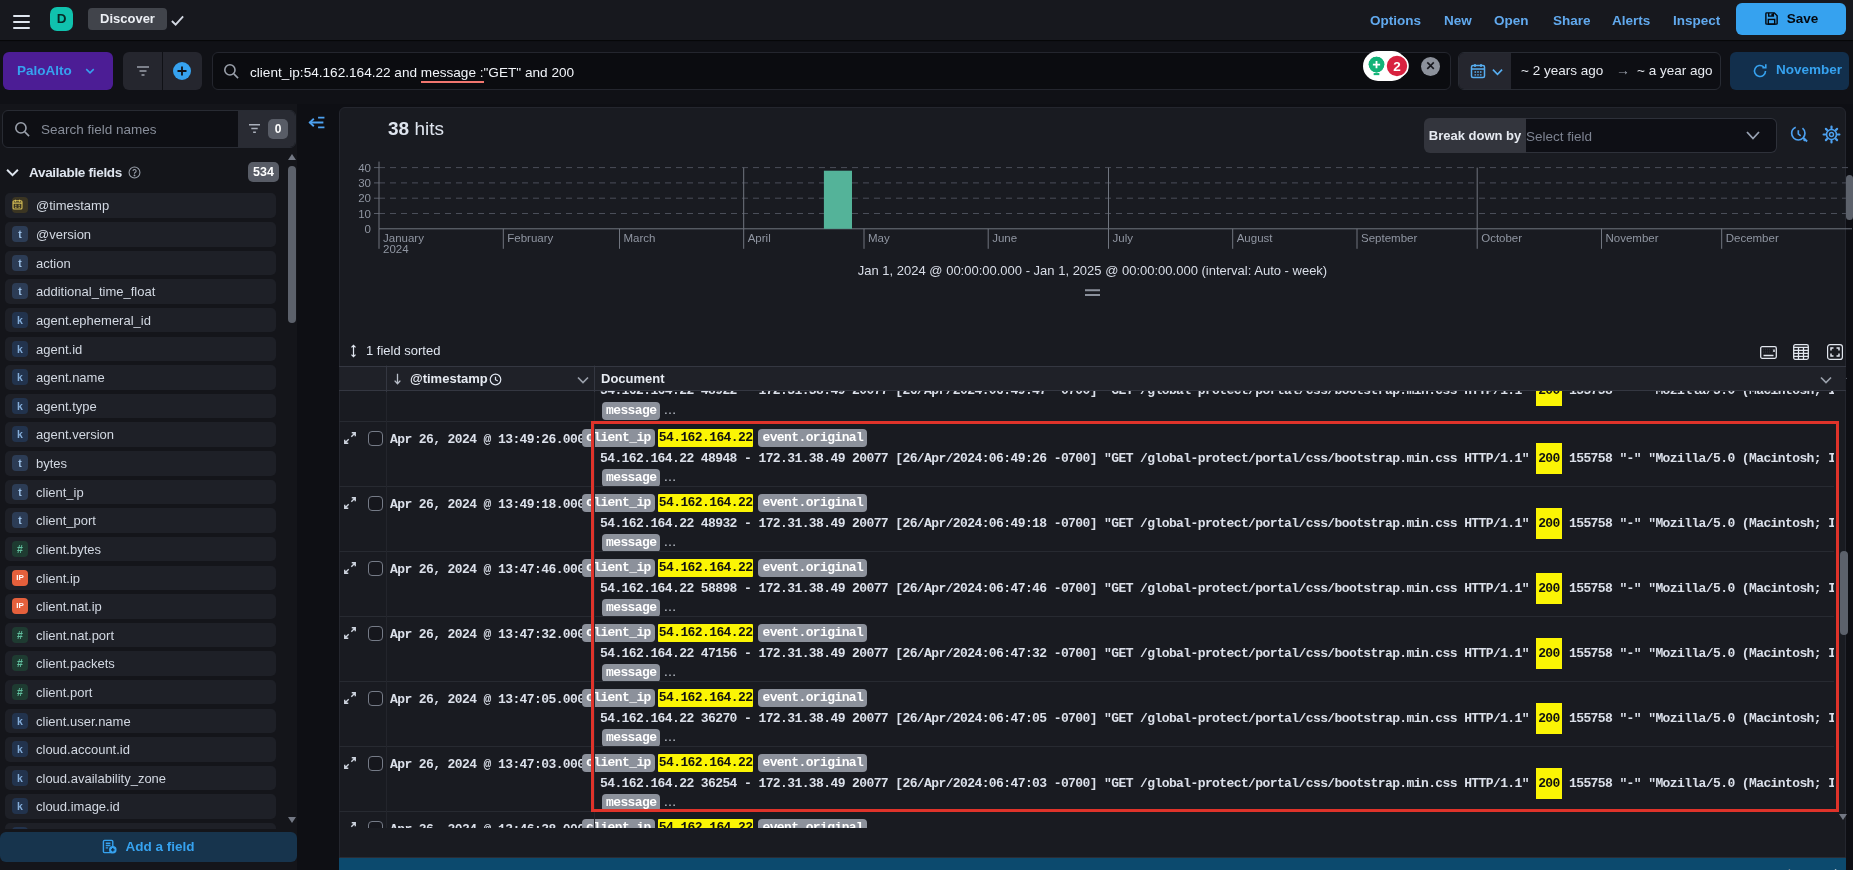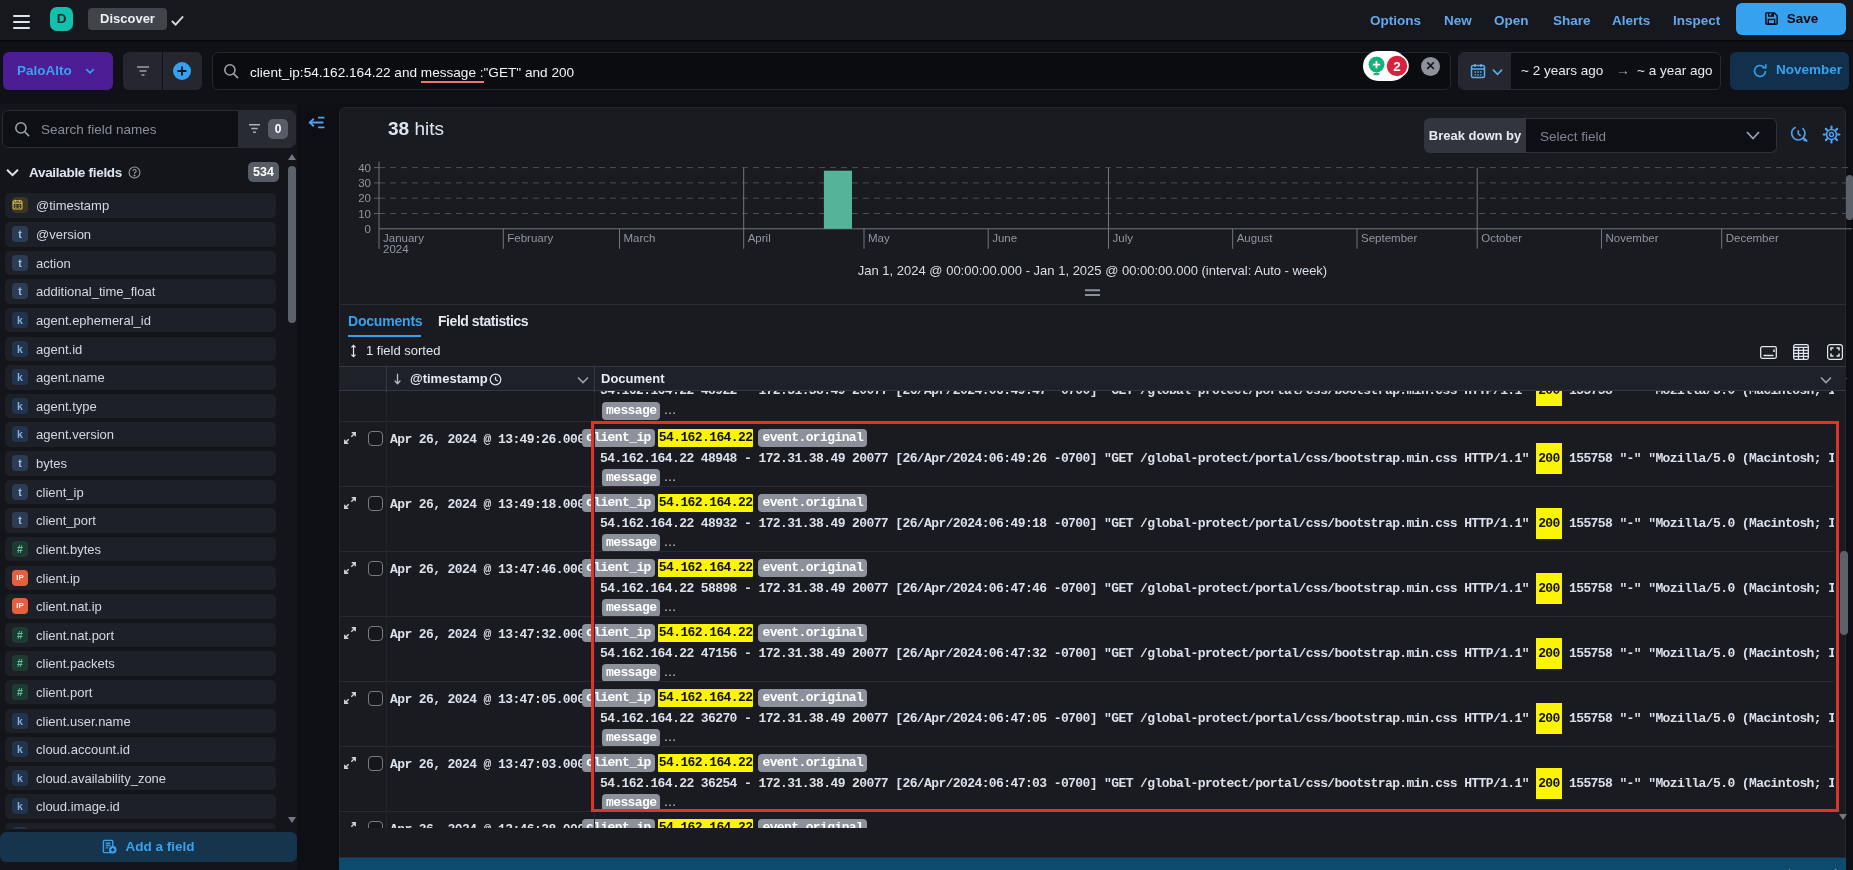--- a/index.html
+++ b/index.html
@@ -45,21 +45,21 @@
 .fic svg { margin-top:2px; }
 .fname { position:absolute; left:31px; top:5px; color:#d2d8e2; font-size:13px; }
 #addfield { position:absolute; left:0px; top:728px; width:297px; height:30px; z-index:3; background:#17344d; border-radius:6px; color:#36a2ef; font-size:13.5px; font-weight:bold; text-align:center; line-height:30px; }
 .sbar-thumb { position:absolute; background:#5c616b; border-radius:4px; }
 
 
 #mainp { position:absolute; left:339px; top:107px; width:1507px; height:756px; background:#191b21; border-radius:6px; border:1px solid #24262e; }
 #hits { position:absolute; left:10px; top:10px; color:#dfe5ef; font-size:19px;margin-left:38px; }
 #bdb { position:absolute; left:1084px; top:10px; height:35px; }
 #bdb .lab { position:absolute; left:0; top:0; width:102px; height:35px; background:#33353d; border-radius:6px 0 0 6px; color:#e6eaf1; font-weight:bold; font-size:13px; text-align:center; line-height:35px; }
-#bdb .sel { position:absolute; left:102px; top:0; width:251px; height:35px; background:#0e0f15; border:1px solid #2e313a; border-left:none; border-radius:0 6px 6px 0; color:#7d8391; font-size:13.5px; line-height:35px; padding-left:14px; }
+#bdb .sel { position:absolute; left:102px; top:0; width:251px; height:35px; background:#0e0f15; border:1px solid #2e313a; border-left:none; border-radius:0 6px 6px 0; color:#7d8391; font-size:13.5px; line-height:35px; }
 .chart-cap { position:absolute; left:0; top:155px; width:1505px; text-align:center; color:#d9dee8; font-size:13px; }
 #tabs { position:absolute; left:0; top:196px; width:1505px; height:33px; border-top:1px solid #2a2d35; }
 #tabs .t1 { position:absolute; left:8px; top:8px; color:#36a2ef; font-size:14px; font-weight:bold; letter-spacing:-0.2px; }
 #tabs .t1u { position:absolute; left:8px; top:29.5px; width:73px; height:2.5px; background:#36a2ef; }
 #tabs .t2 { position:absolute; left:98px; top:8px; color:#e2e7ef; font-size:14px; font-weight:bold; letter-spacing:-0.45px; }
 #sortrow { position:absolute; left:0; top:230px; width:1505px; height:28px; }
 #sortrow .txt { position:absolute; left:26px; top:5px; color:#dfe5ef; font-size:13px; }
 
 
 #thead { position:absolute; left:339px; top:366px; width:1507px; height:25px; background:#1f2128; border-top:1px solid #343741; border-bottom:1px solid #343741; z-index:5; }
@@ -383,25 +383,20 @@
         <text x="31.0" y="109.5" font-size="11.5" fill="#9096a2" text-anchor="end">10</text>
         <text x="31.0" y="94.2" font-size="11.5" fill="#9096a2" text-anchor="end">20</text>
         <text x="31.0" y="78.9" font-size="11.5" fill="#9096a2" text-anchor="end">30</text>
         <text x="31.0" y="63.6" font-size="11.5" fill="#9096a2" text-anchor="end">40</text>
         <rect x="483.9" y="62.7" width="28.1" height="58.1" fill="#54b399"></rect>
       </svg>
   <div class="chart-cap">Jan 1, 2024 @ 00:00:00.000 - Jan 1, 2025 @ 00:00:00.000 (interval: Auto - week)</div>
   <svg class="icon" style="left:745px;top:181px" width="15" height="8" viewBox="0 0 15 8">
         <path d="M0 1.2h15M0 6h15" stroke="#8a909b" stroke-width="2"></path>
       </svg>
-  <div id="tabs">
-    <span class="t1">Documents</span>
-        <div class="t1u"></div>
-    <span class="t2">Field statistics</span>
-  </div>
   <div id="sortrow">
     <svg class="icon" style="left:7px;top:6px" width="13" height="14" viewBox="0 0 16 16" fill="none" stroke="#dfe5ef" stroke-width="1.5">
           <path d="M8 1.5 v13 M5.5 3.5 L8 1 l2.5 2.5 M5.5 12.5 L8 15 l2.5-2.5"></path>
         </svg>
     <span class="txt">1 field sorted</span>
     <svg class="icon" style="left:1420px;top:8px" width="17" height="13" viewBox="0 0 17 13" fill="none" stroke="#e2e7ef" stroke-width="1.3">
           <rect x="0.7" y="0.7" width="15.6" height="11.6" rx="1.5"></rect>
           <path d="M3 3.5h.1M5.3 3.5h.1M7.6 3.5h.1M9.9 3.5h.1M12.2 3.5h.1M3 6h.1M5.3 6h.1M7.6 6h.1M9.9 6h.1M12.2 6h.1M14 3.5v2.5" stroke-width="1.5"></path>
           <path d="M3.5 9.5h10" stroke-width="1.5"></path>
         </svg>

